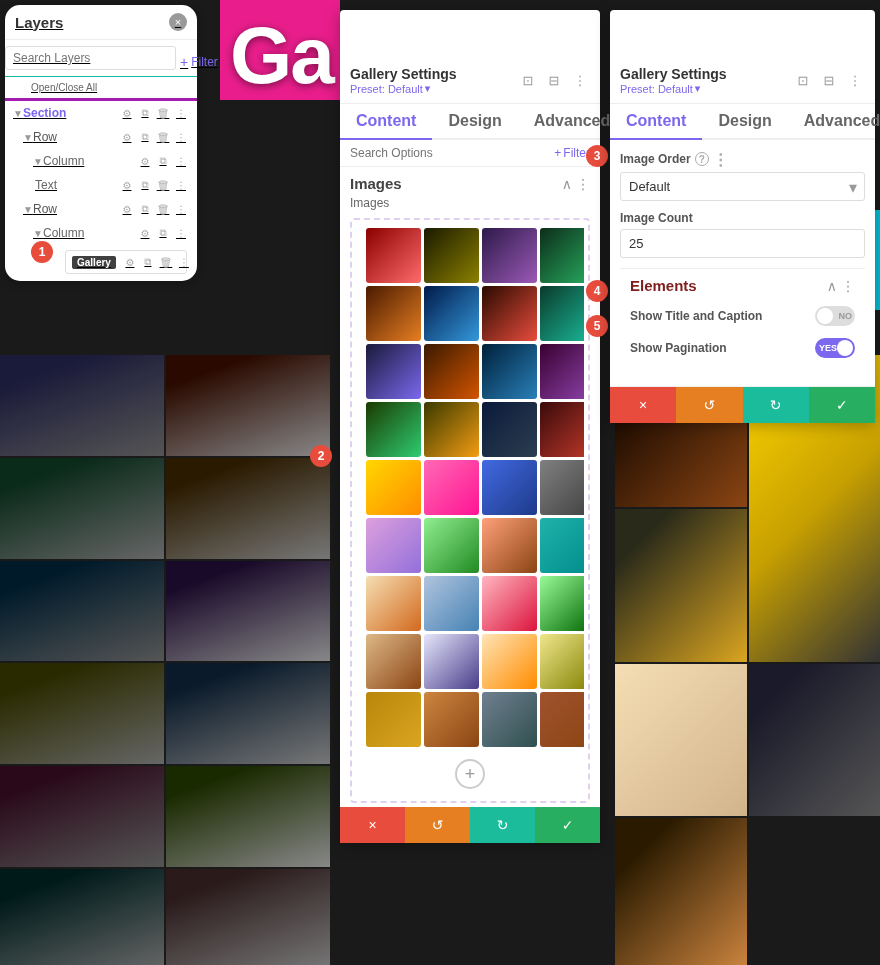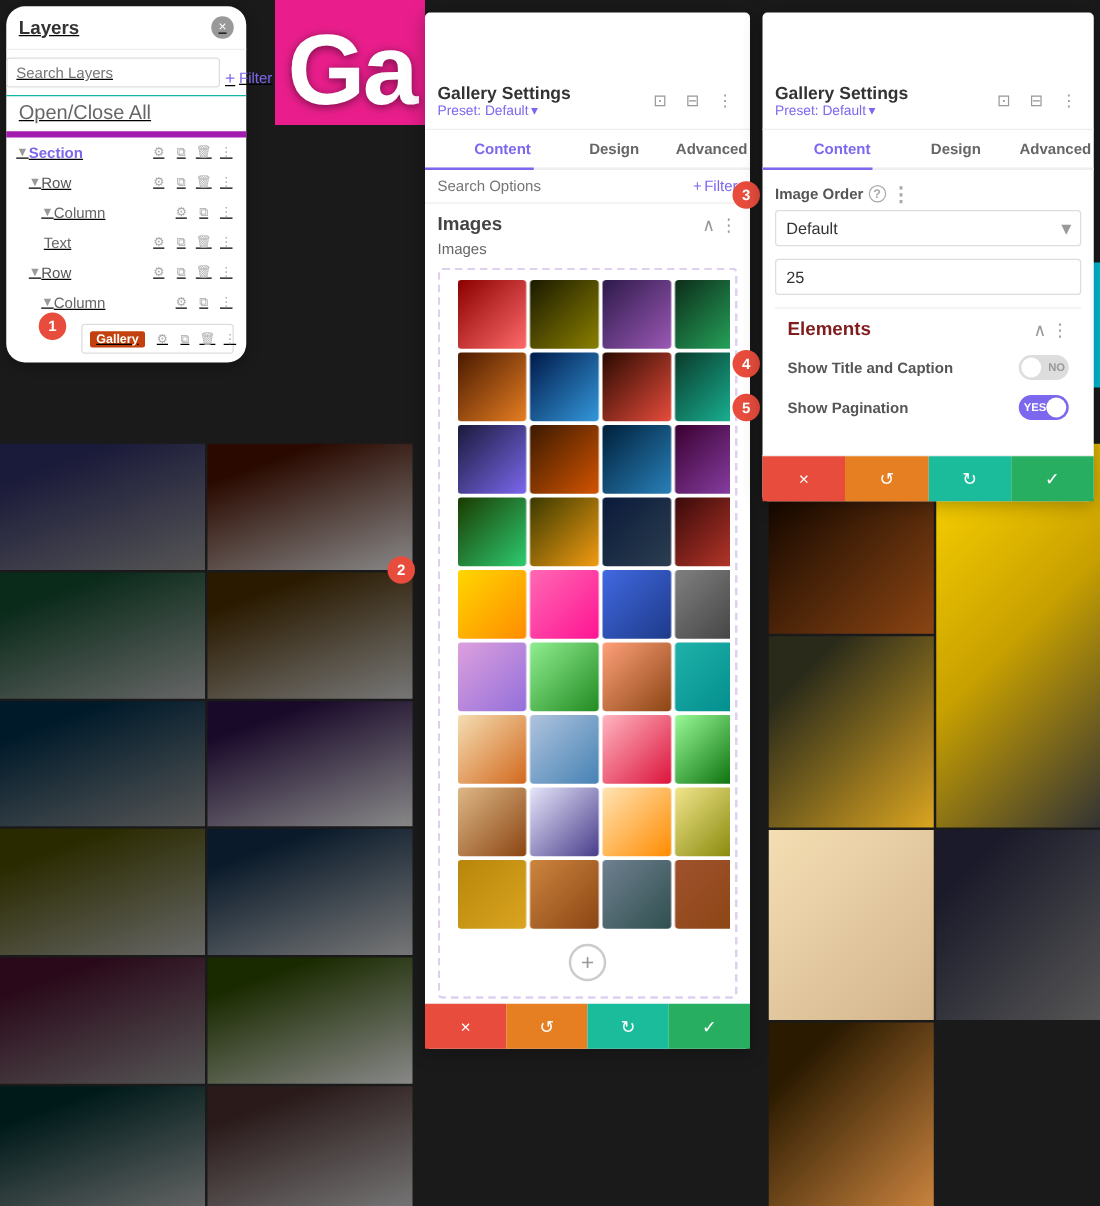--- a/index.html
+++ b/index.html
@@ -60,24 +60,24 @@
       cursor: pointer;
       display: flex;
       align-items: center;
       gap: 3px;
     }
     .filter-plus {
       font-size: 14px;
       color: #7b68ee;
     }
     .open-close-all {
-      padding: 5px 10px;
-      font-size: 16px;
+      padding: 5px 26px;
+      font-size: 10px;
       color: #666;
-      border-bottom: 5px solid #a21caf;
+      border-bottom: 3px solid #a21caf;
     }
     .layer-item {
       display: flex;
       align-items: center;
       padding: 4px 8px;
       font-size: 12px;
       position: relative;
     }
     .layer-arrow {
       width: 10px;
@@ -115,21 +115,21 @@
       background: #fff;
       border: 1px solid #ddd;
       border-radius: 3px;
       padding: 3px 6px;
       margin: 2px 6px 4px 30px;
       display: flex;
       align-items: center;
       gap: 4px;
     }
     .gallery-label-pill {
-      background: #c2410c;
+      background: #404040;
       color: #fff;
       border-radius: 2px;
       padding: 1px 5px;
       font-size: 10px;
       font-weight: 700;
     }
 
     
     .badge-circle {
       width: 22px; height: 22px;
@@ -197,23 +197,23 @@
       display: flex; align-items: center; justify-content: center;
     }
 
     
     .panel-tabs {
       display: flex;
       border-bottom: 2px solid #eee;
     }
     .panel-tab {
       flex: 1;
-      padding: 8px 2px;
-      text-align: right;
-      font-size: 12px;
+      padding: 8px 16px;
+      text-align: left;
+      font-size: 16px;
       font-weight: 600;
       color: #666;
       cursor: pointer;
       border-bottom: 2px solid transparent;
       margin-bottom: -2px;
     }
     .panel-tab.active {
       color: #7b68ee;
       border-bottom-color: #7b68ee;
     }
@@ -845,20 +845,23 @@
           <option>Default</option>
           <option>Ascending</option>
           <option>Descending</option>
           <option>Random</option>
         </select>
         <div style="position:absolute; right:8px; top:50%; transform:translateY(-50%); color:#999; pointer-events:none;">▾</div>
       </div>
     </div>
 
     <div class="field-row">
+      <div class="field-label">
+        <span>Image Count</span>
+      </div>
       <input type="number" class="number-input" value="25" style="">
     </div>
 
     <div class="elements-section">
       <div class="elements-header">
         <span class="elements-title">Elements</span>
         <div style="display:flex; gap:4px;">
           <button class="section-collapse-btn">∧</button>
           <button class="section-collapse-btn">⋮</button>
         </div>

